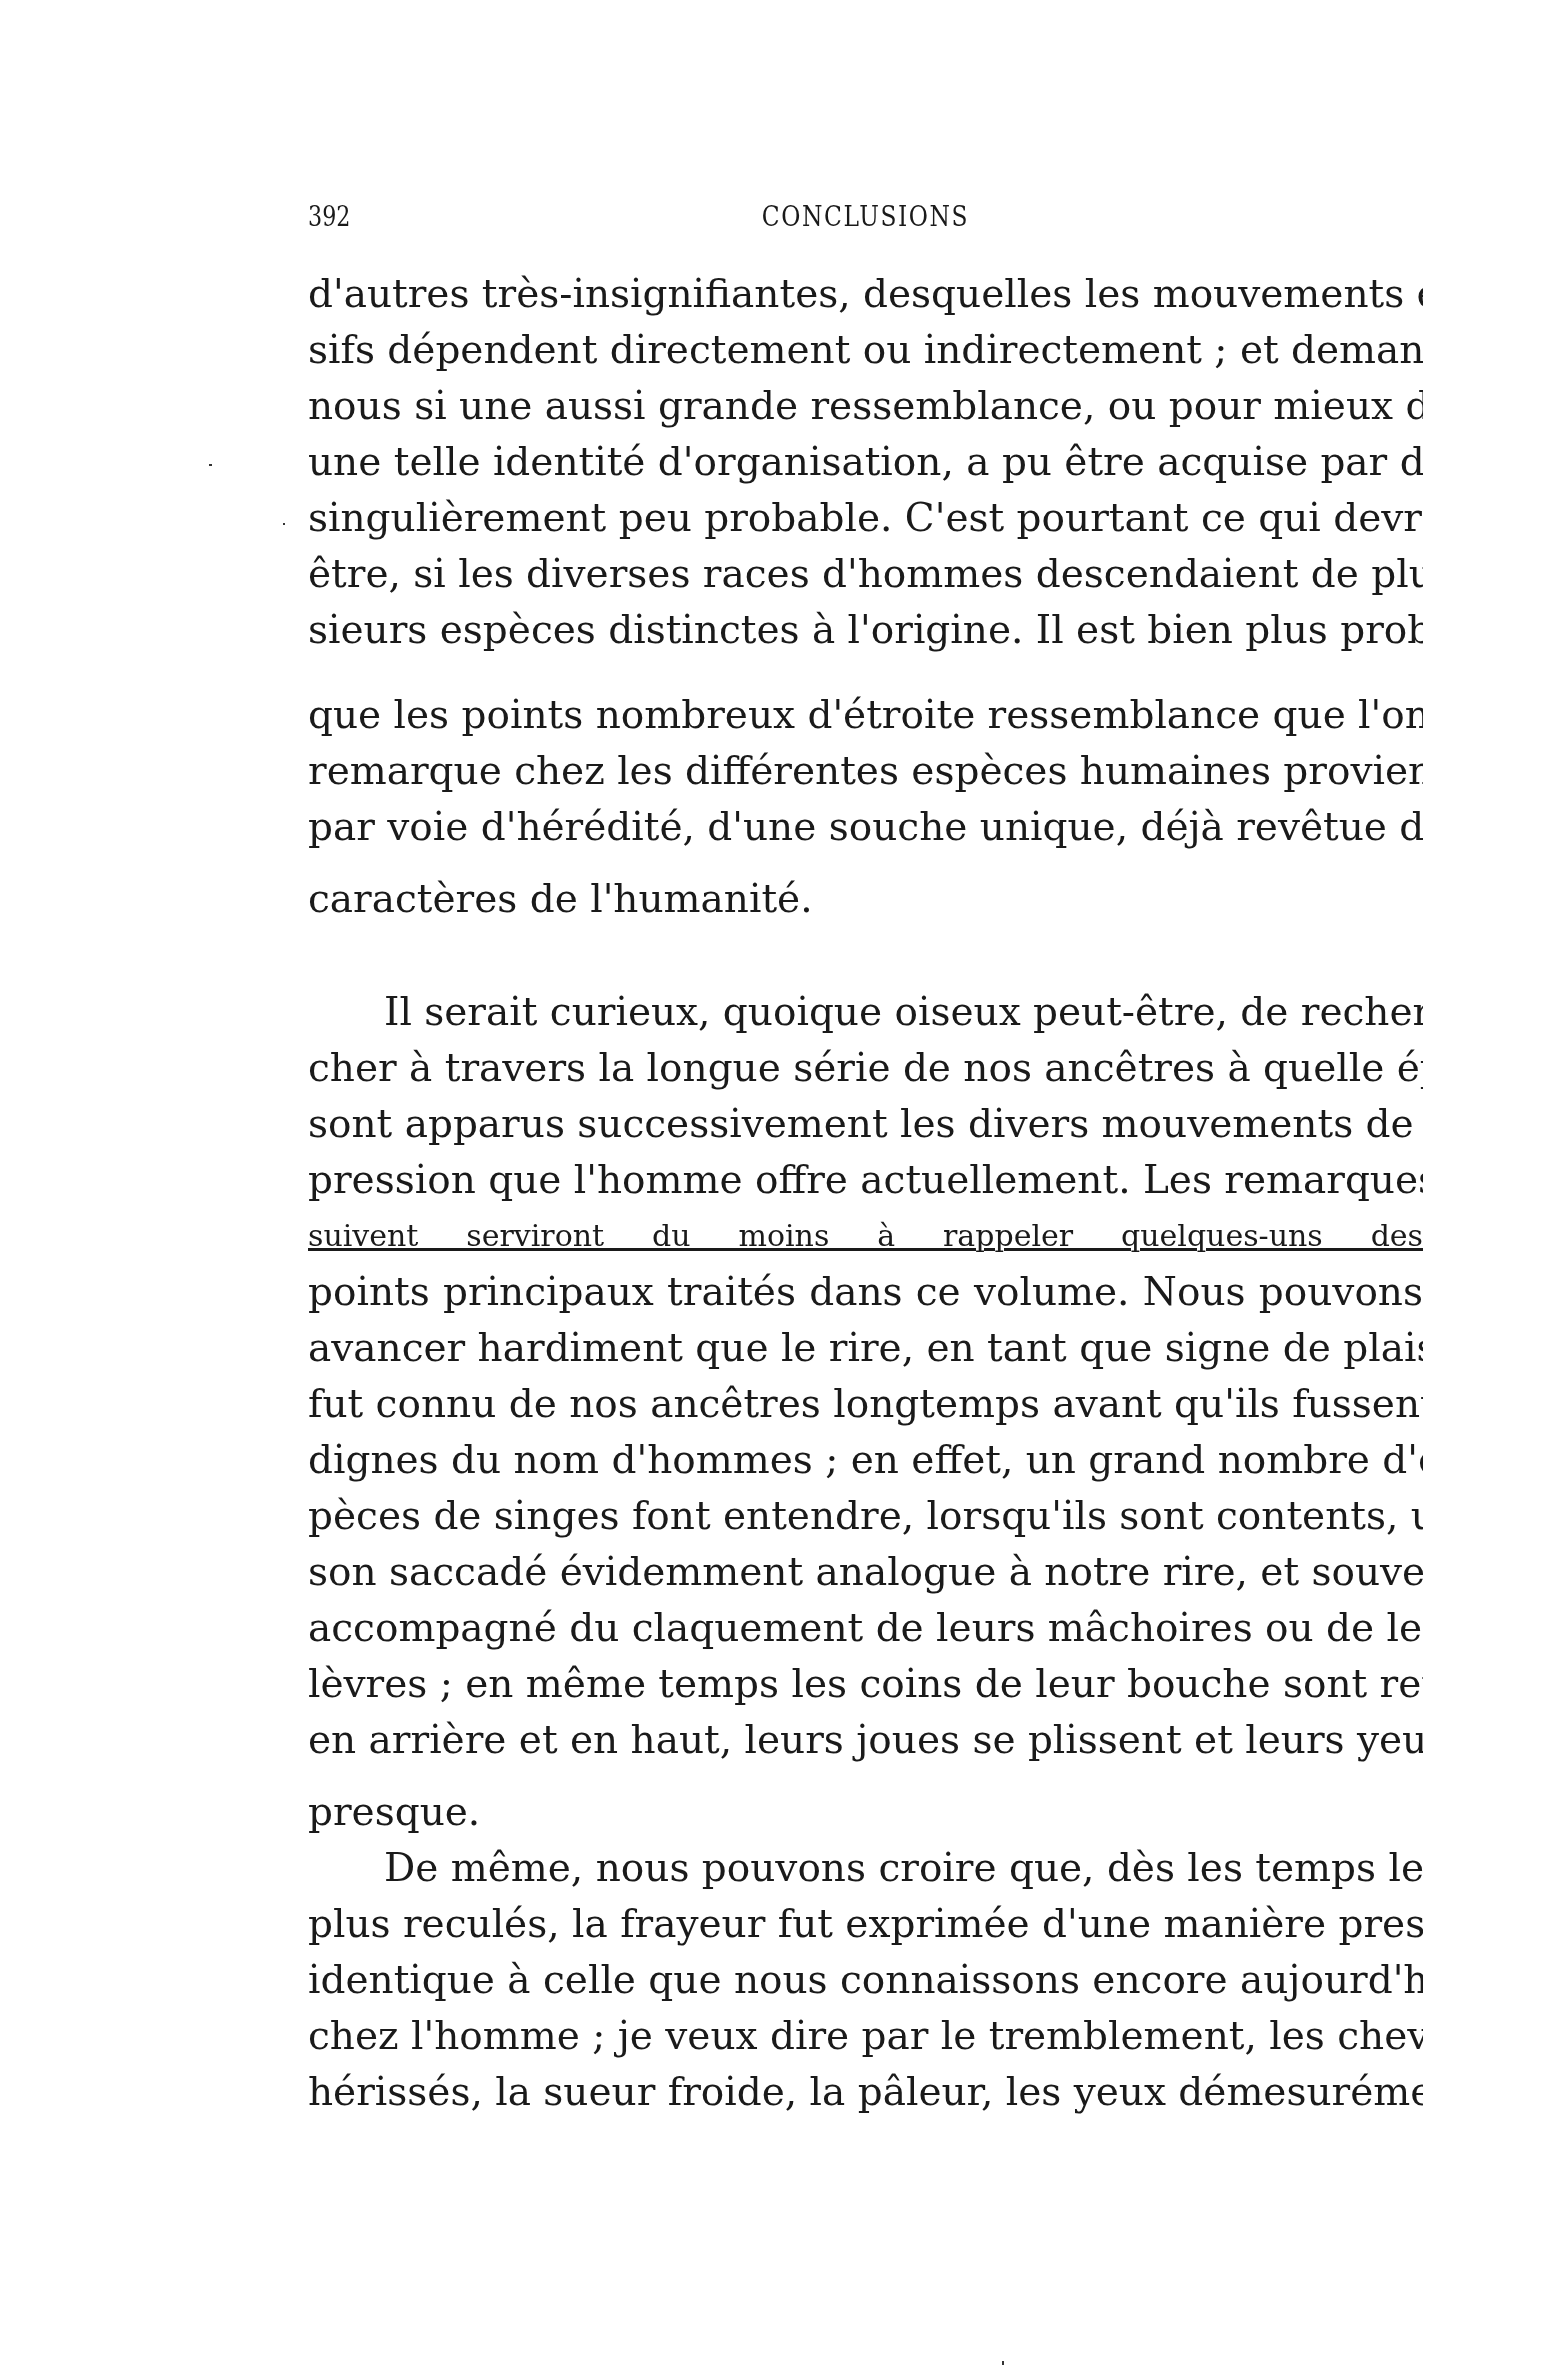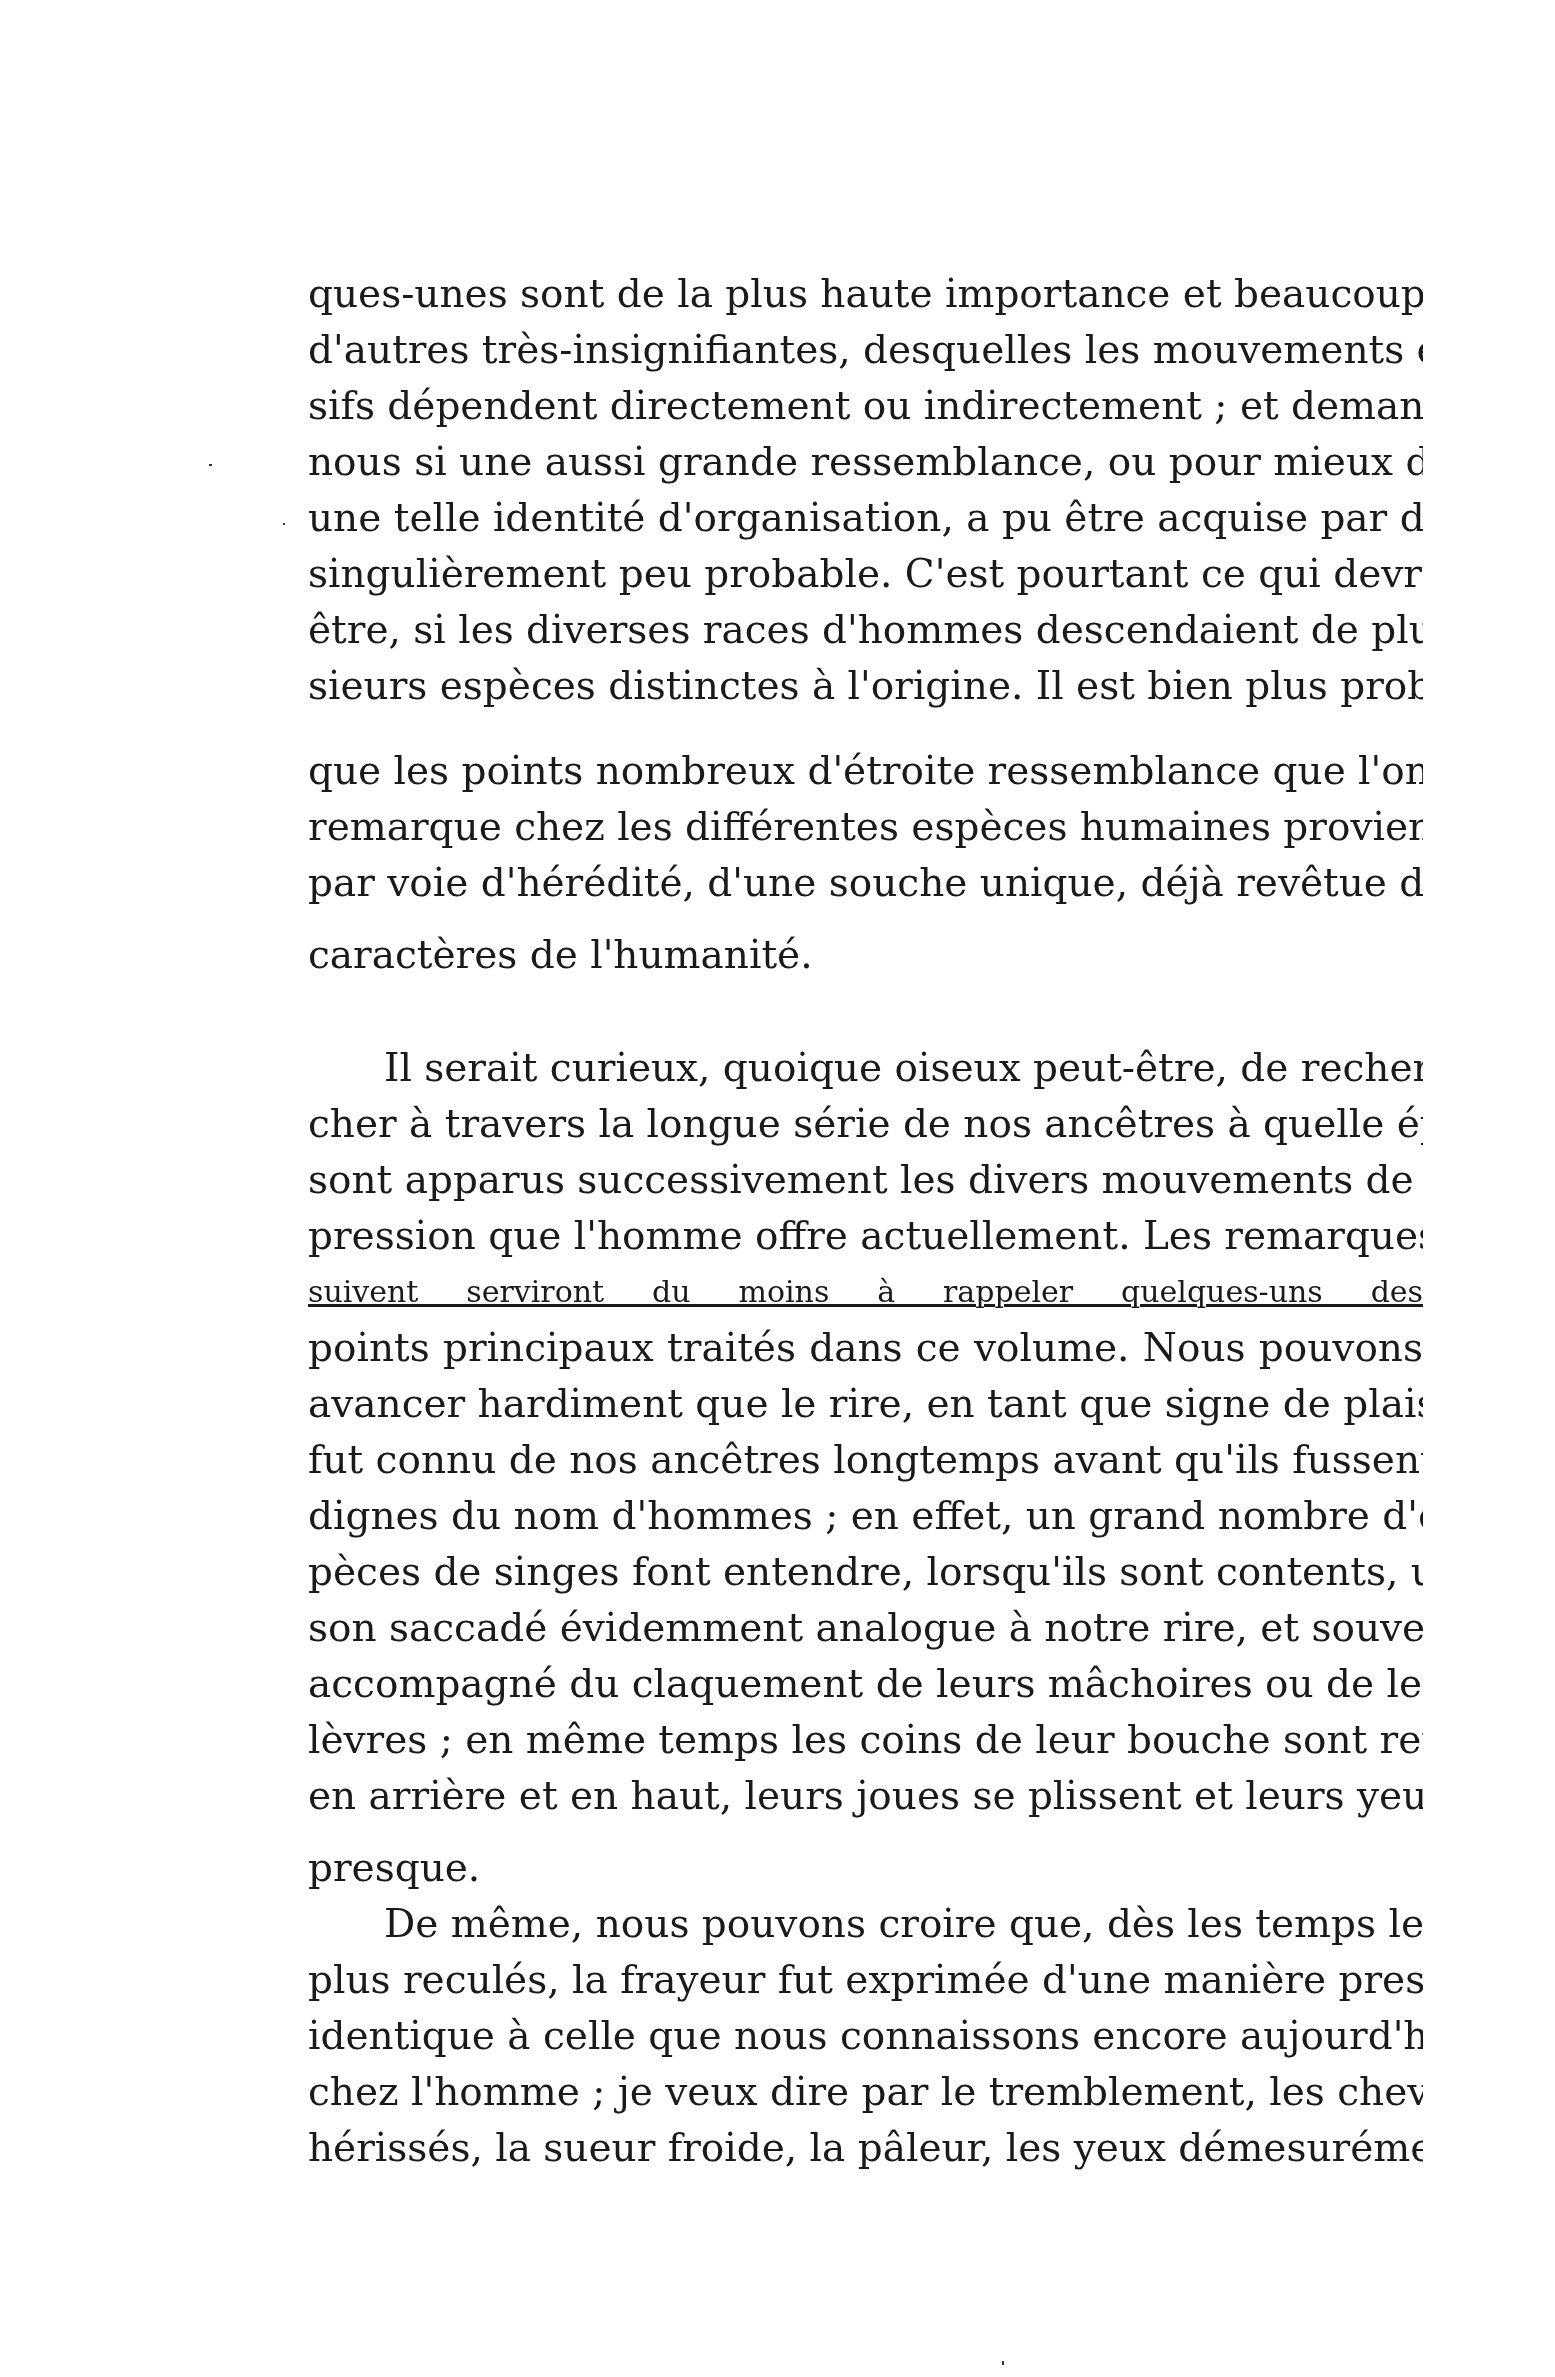--- a/index.html
+++ b/index.html
@@ -12,24 +12,27 @@
   .line { height: 56px; line-height: 56px; font-size: 39px; white-space: nowrap; text-align: justify; text-align-last: justify; overflow: hidden; }
   .line.last { text-align-last: left; margin-top: 16px; }
   .line.indent { padding-left: 76px; }
   .para-gap { height: 57px; }
   .speck { position: absolute; background: #333; }
 </style>
 </head>
 <body>
 
 <div class="page">
+  <div class="header">
+    <span class="page-number">392</span>
+    <div class="running-head">CONCLUSIONS</div>
+  </div>
 
   <div class="body-text" id="body-text">
       <div>
-        <div class="line" style="font-size: 39px;">ques-unes sont de la plus haute importance et beaucoup</div>
         <div class="line" style="font-size: 39px;">d'autres très-insignifiantes, desquelles les mouvements expres-</div>
         <div class="line" style="font-size: 39px;">sifs dépendent directement ou indirectement ; et demandons-</div>
         <div class="line" style="font-size: 39px;">nous si une aussi grande ressemblance, ou pour mieux dire</div>
         <div class="line" style="font-size: 39px;">une telle identité d'organisation, a pu être acquise par des</div>
         <div class="line" style="font-size: 39px;">singulièrement peu probable. C'est pourtant ce qui devrait</div>
         <div class="line" style="font-size: 39px;">être, si les diverses races d'hommes descendaient de plu-</div>
         <div class="line" style="font-size: 39px;">sieurs espèces distinctes à l'origine. Il est bien plus probable</div>
         <div class="line" style="font-size: 39px; margin-top: 29px;">que les points nombreux d'étroite ressemblance que l'on</div>
         <div class="line" style="font-size: 39px;">remarque chez les différentes espèces humaines proviennent,</div>
         <div class="line" style="font-size: 39px;">par voie d'hérédité, d'une souche unique, déjà revêtue des</div>

